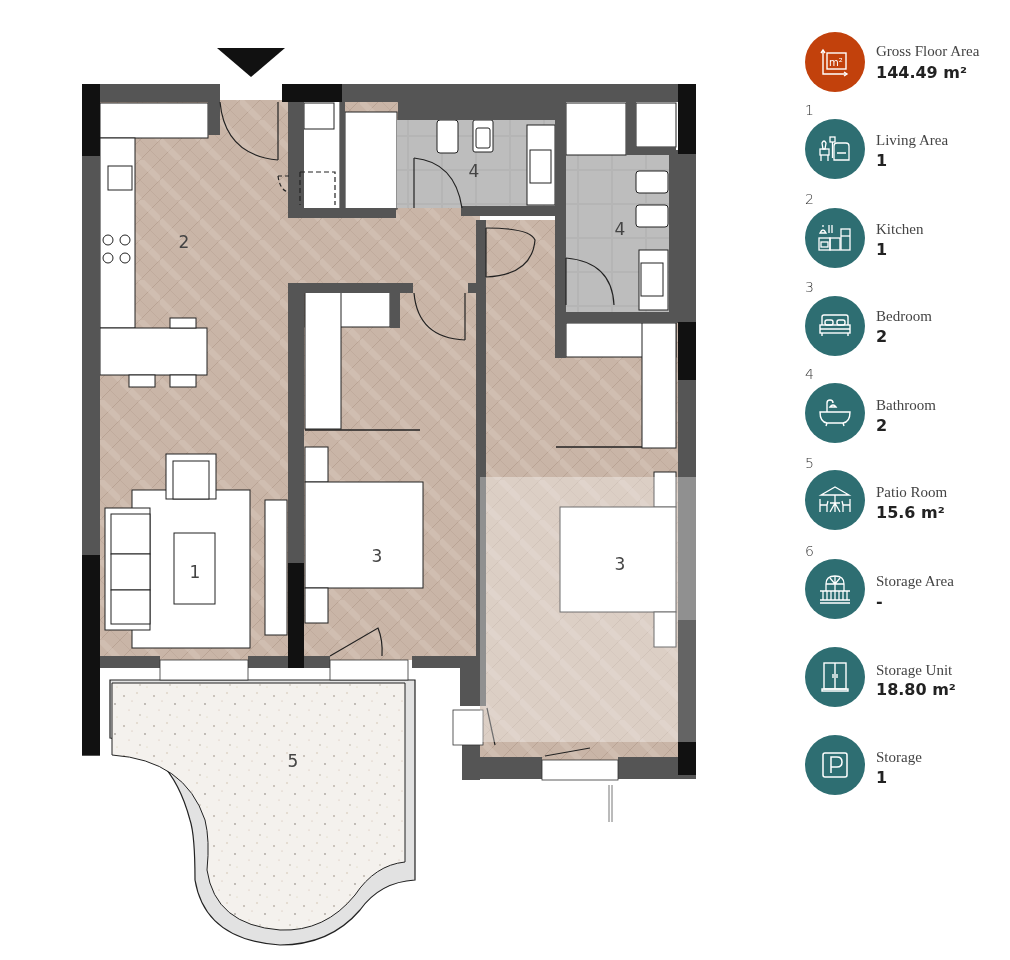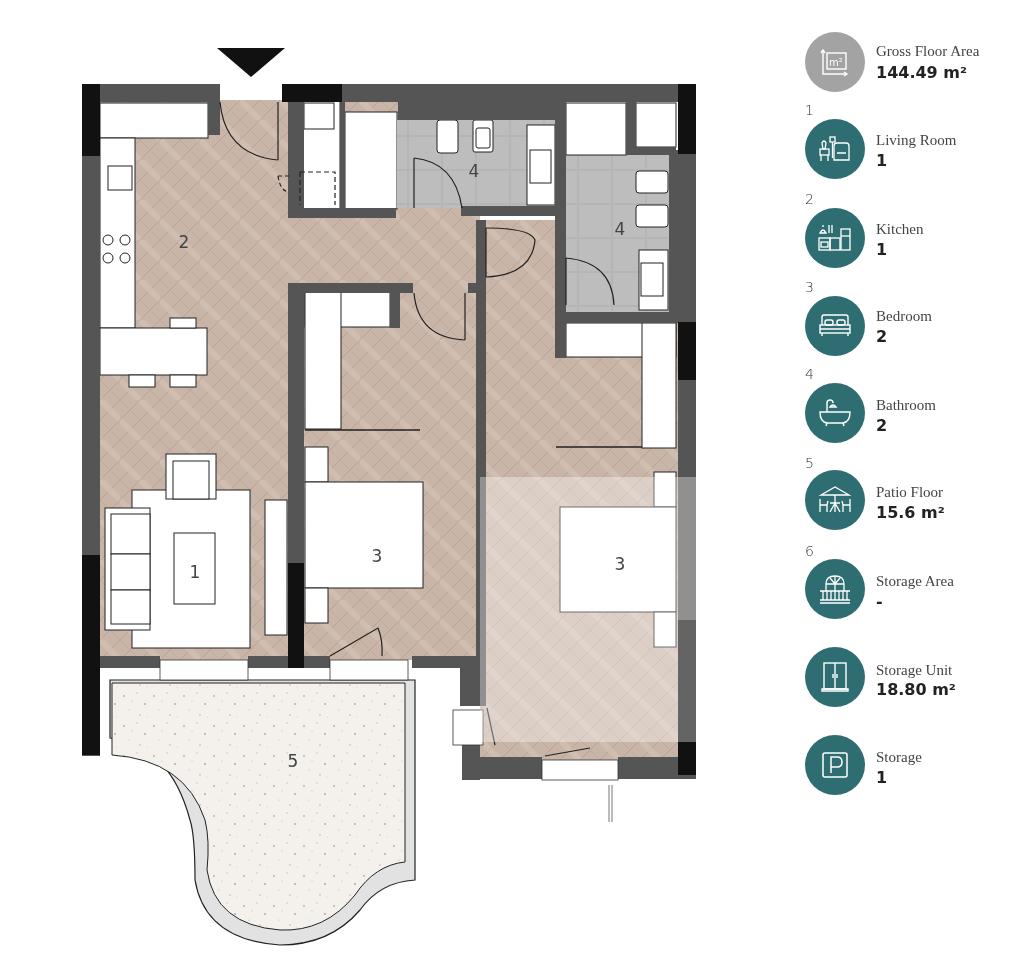--- a/index.html
+++ b/index.html
@@ -2,21 +2,21 @@
 <html><head>
 <meta charset="utf-8">
 <style>
   html, body { margin:0; padding:0; background:#ffffff; }
   body { width:1010px; height:960px; position:relative; overflow:hidden; font-family:"DejaVu Sans", sans-serif; }
   #plan { position:absolute; left:0; top:0; }
   .legend { position:absolute; left:805px; top:0; width:205px; height:960px; }
   .leg-item { position:absolute; left:0; width:205px; }
   .leg-num { position:absolute; left:0; font-size:14px; color:#333; font-family:"DejaVu Sans", sans-serif; font-weight:300; }
   .leg-circle { position:absolute; left:0; width:60px; height:60px; border-radius:50%; background:#2e6e72; display:flex; align-items:center; justify-content:center; }
-  .leg-circle.gray { background:#a3a3a3;text-decoration:underline; }
+  .leg-circle.gray { background:#c2410c;text-decoration:underline; }
   .leg-label { position:absolute; left:71px; font-size:15px; color:#444; white-space:nowrap;font-family:Liberation Serif, serif; }
   .leg-value { position:absolute; left:71px; font-size:16px; color:#222; font-weight:bold; white-space:nowrap; }
   .room-num { font-family:"DejaVu Sans", sans-serif; font-size:17px; fill:#444; }
 </style>
 </head>
 <body>
 
 <svg id="plan" width="800" height="960" viewBox="0 0 800 960" xmlns="http://www.w3.org/2000/svg">
   <defs>
     <pattern id="herring" patternUnits="userSpaceOnUse" width="40" height="40" patternTransform="rotate(0)">
@@ -223,21 +223,21 @@
     <div class="leg-circle" style="top:17px">
       <svg width="36" height="30" viewBox="0 0 36 30" fill="none" stroke="#fff" stroke-width="1.3">
         <rect x="3" y="15" width="9" height="6"></rect>
           <path d="M4 21 V27 M11 21 V27"></path>
           <path d="M5 9 Q7 5 9 9 L8 15 H6 Z"></path>
         <rect x="13" y="3" width="5" height="5"></rect>
           <path d="M15.5 8 V24"></path>
         <path d="M17 26 V12 Q17 9 20 9 H29 Q32 9 32 12 V26 Z M20 19 H29"></path>
       </svg>
     </div>
-    <div class="leg-label" style="top:30px">Living Room</div>
+    <div class="leg-label" style="top:30px">Living Area</div>
     <div class="leg-value" style="top:49px">1</div>
   </div>
 
   <div class="leg-item" style="top:191px">
     <div class="leg-num" style="top:0">2</div>
     <div class="leg-circle" style="top:17px">
       <svg width="36" height="30" viewBox="0 0 36 30" fill="none" stroke="#fff" stroke-width="1.3">
         <path d="M3 10 Q6 4 9 10 Z M6 4 V2"></path>
           <path d="M12 2 V10 M15 2 V10"></path>
         <rect x="2" y="15" width="11" height="12"></rect>
@@ -283,21 +283,21 @@
   <div class="leg-item" style="top:455px">
     <div class="leg-num" style="top:0">5</div>
     <div class="leg-circle" style="top:15px">
       <svg width="38" height="30" viewBox="0 0 38 30" fill="none" stroke="#fff" stroke-width="1.3">
         <path d="M5 10 L19 2 L33 10 Z"></path>
           <path d="M19 10 V27 M14 18 H24 M14 27 L19 18 L24 27"></path>
         <path d="M4 14 V27 M4 20 H11 V27 M11 20 L12 16"></path>
         <path d="M34 14 V27 M34 20 H27 V27 M27 20 L26 16"></path>
       </svg>
     </div>
-    <div class="leg-label" style="top:29px">Patio Floor</div>
+    <div class="leg-label" style="top:29px">Patio Room</div>
     <div class="leg-value" style="top:48px">15.6  m²</div>
   </div>
 
   <div class="leg-item" style="top:543px">
     <div class="leg-num" style="top:0">6</div>
     <div class="leg-circle" style="top:16px">
       <svg width="36" height="32" viewBox="0 0 36 32" fill="none" stroke="#fff" stroke-width="1.3">
         <path d="M9 18 V11 Q9 3 18 3 Q27 3 27 11 V18"></path>
           <path d="M18 3 V18 M9 11 H27 M13 5 L18 11 L23 5"></path>
         <path d="M3 18 H33 M3 27 H33 M3 30 H33"></path>

